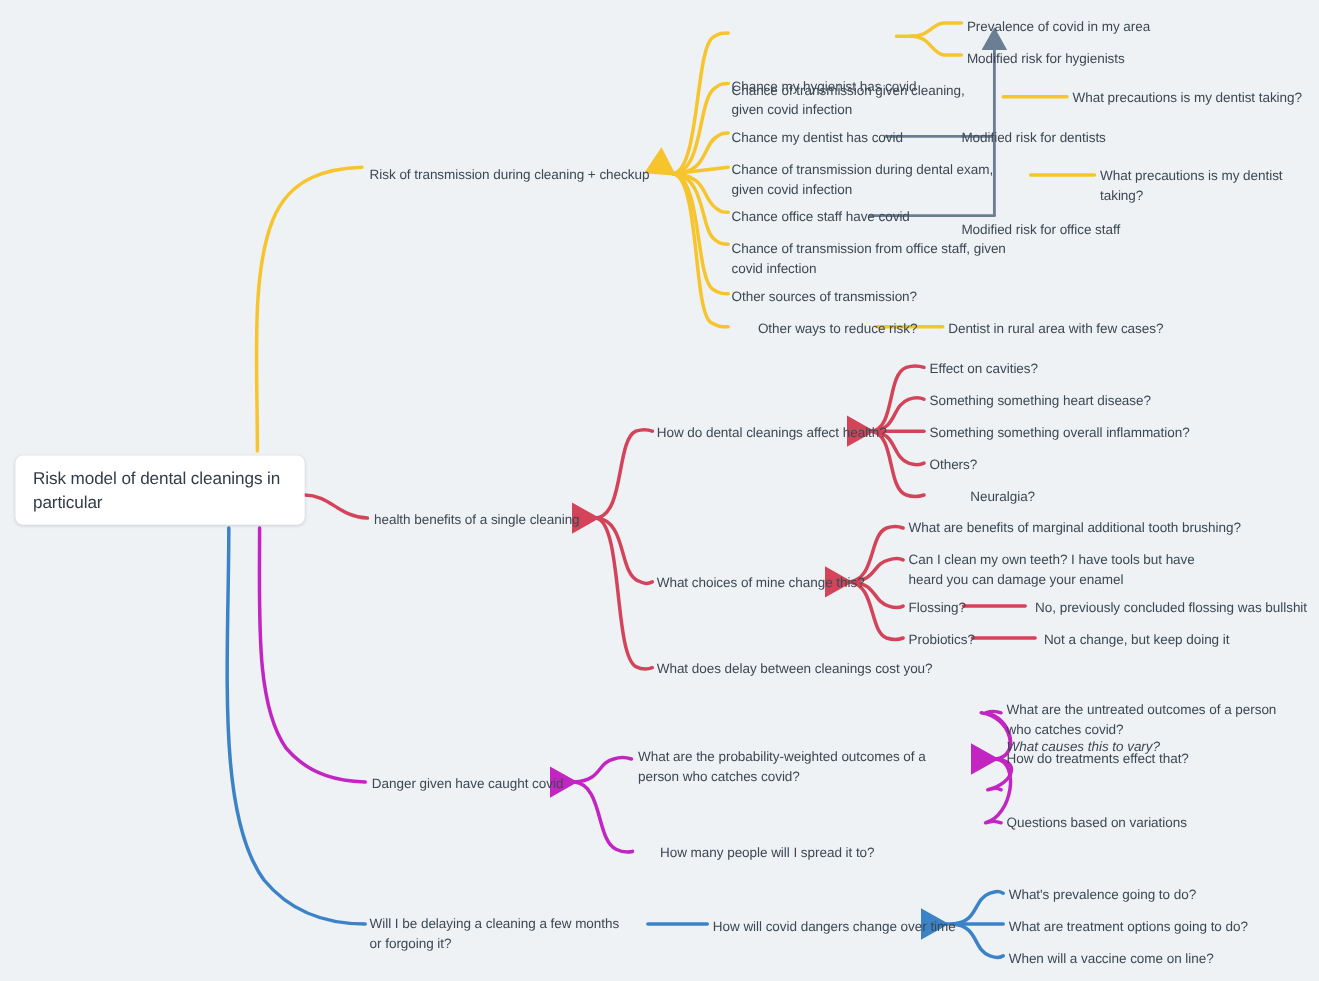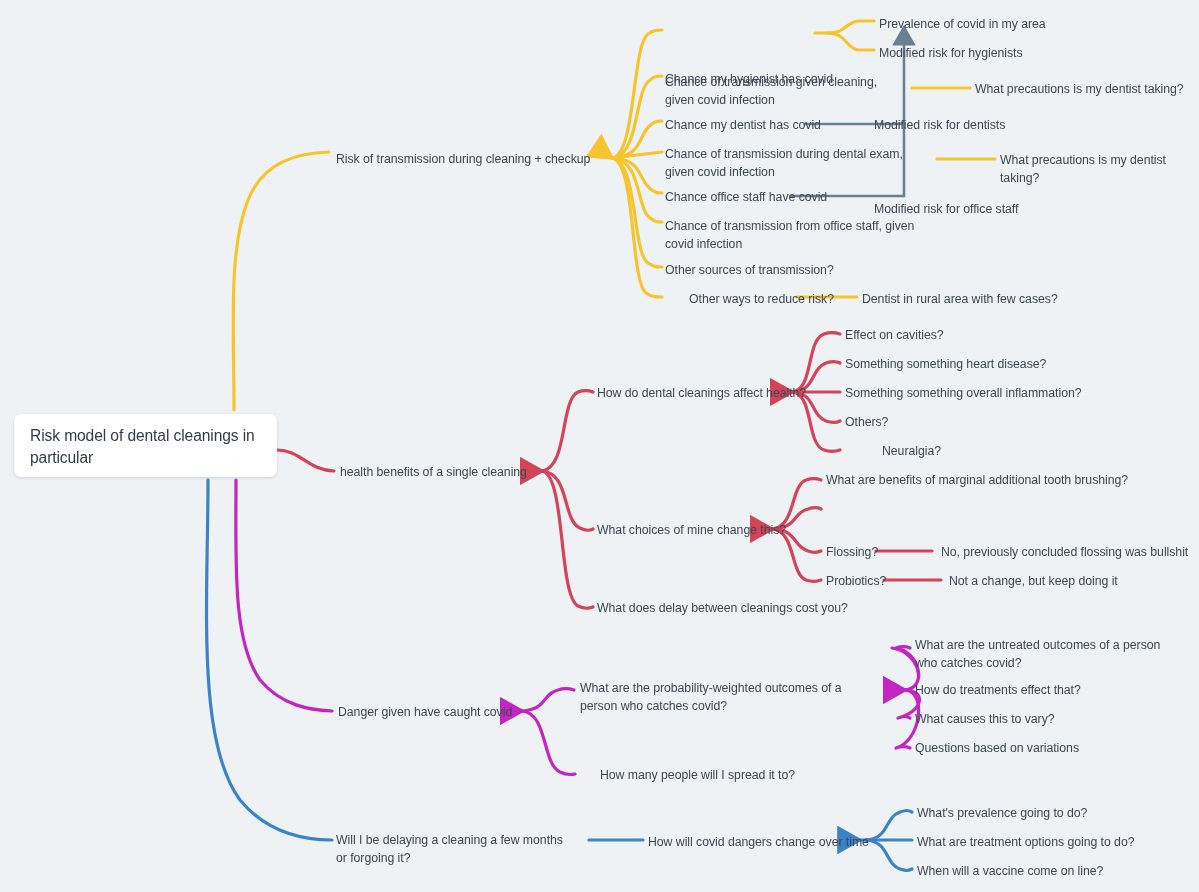--- a/index.html
+++ b/index.html
@@ -176,33 +176,34 @@
 
   <div class="node" style="left:597px;top:384px;">How do dental cleanings affect health?</div>
   <div class="node" style="left:845px;top:326px;">Effect on cavities?</div>
   <div class="node" style="left:845px;top:355px;">Something something heart disease?</div>
   <div class="node" style="left:845px;top:384px;">Something something overall inflammation?</div>
   <div class="node" style="left:845px;top:413px;">Others?</div>
   <div class="node" style="left:845px;top:442px;margin-left:37px;">Neuralgia?</div>
 
   <div class="node" style="left:597px;top:521px;">What choices of mine change this?</div>
   <div class="node" style="left:826px;top:471px;">What are benefits of marginal additional tooth brushing?</div>
+  <div class="node w-wrap" style="left:826px;top:500px;width:280px;">Can I clean my own teeth? I have tools but have heard you can damage your enamel</div>
   <div class="node" style="left:826px;top:543px;">Flossing?</div>
   <div class="node" style="left:941px;top:543px;">No, previously concluded flossing was bullshit</div>
   <div class="node" style="left:826px;top:572px;">Probiotics?</div>
   <div class="node" style="left:949px;top:572px;">Not a change, but keep doing it</div>
 
   <div class="node" style="left:597px;top:599px;">What does delay between cleanings cost you?</div>
 
   <div class="node" style="left:338px;top:703px;">Danger given have caught covid</div>
 
   <div class="node w-wrap" style="left:580px;top:679px;width:272px;">What are the probability-weighted outcomes of a person who catches covid?</div>
   <div class="node w-wrap" style="left:915px;top:636px;width:252px;">What are the untreated outcomes of a person who catches covid?</div>
   <div class="node" style="left:915px;top:681px;">How do treatments effect that?</div>
-  <div class="node" style="left:915px;top:710px;">What causes this to vary?</div>
+  <div class="node" style="left:915px;top:670px;font-style:italic;">What causes this to vary?</div>
   <div class="node" style="left:915px;top:739px;">Questions based on variations</div>
 
   <div class="node" style="left:580px;top:766px;margin-left:20px;">How many people will I spread it to?</div>
 
   <div class="node w-wrap" style="left:336px;top:831px;width:228px;">Will I be delaying a cleaning a few months or forgoing it?</div>
 
   <div class="node" style="left:648px;top:833px;">How will covid dangers change over time</div>
   <div class="node" style="left:917px;top:804px;">What's prevalence going to do?</div>
   <div class="node" style="left:917px;top:833px;">What are treatment options going to do?</div>
   <div class="node" style="left:917px;top:862px;">When will a vaccine come on line?</div>

